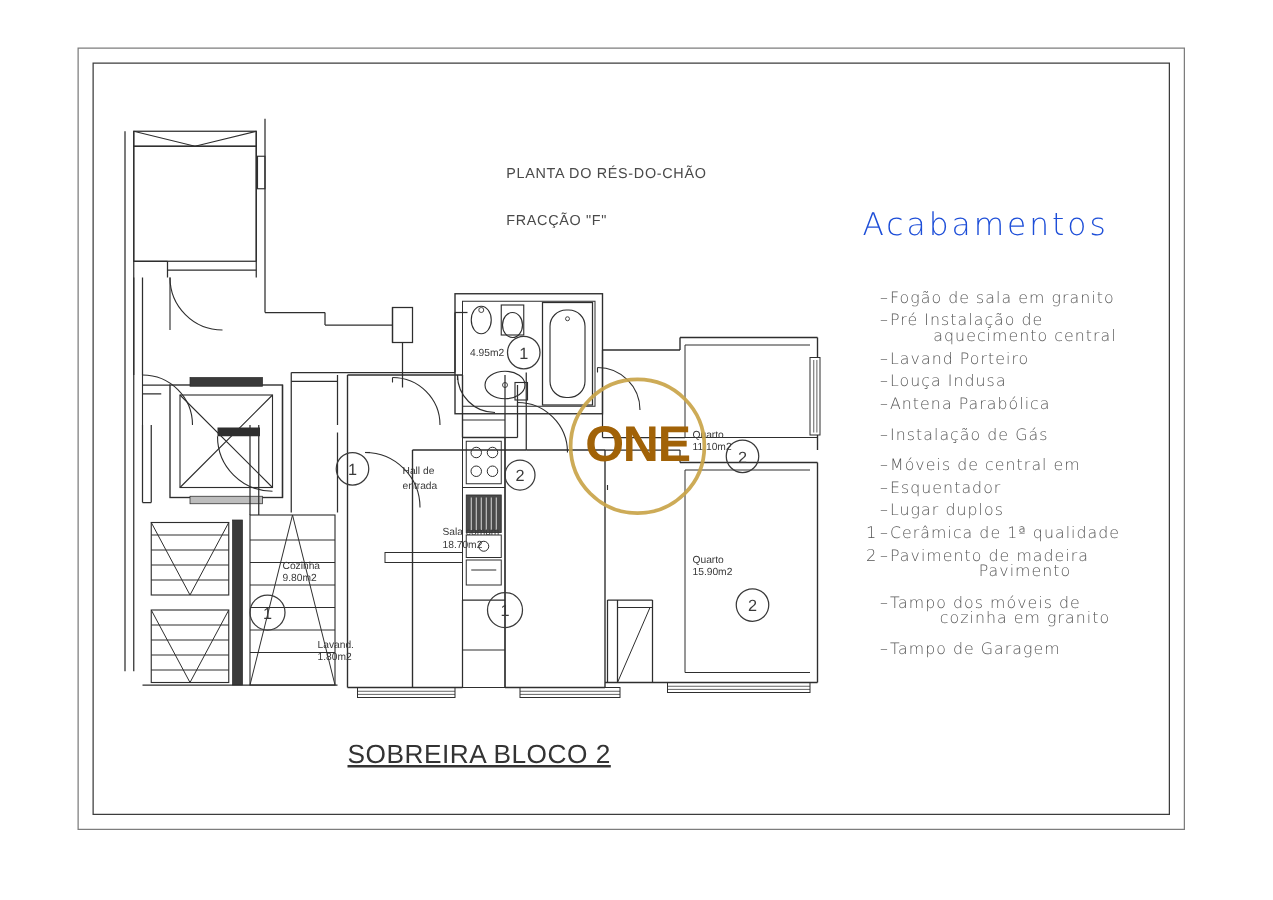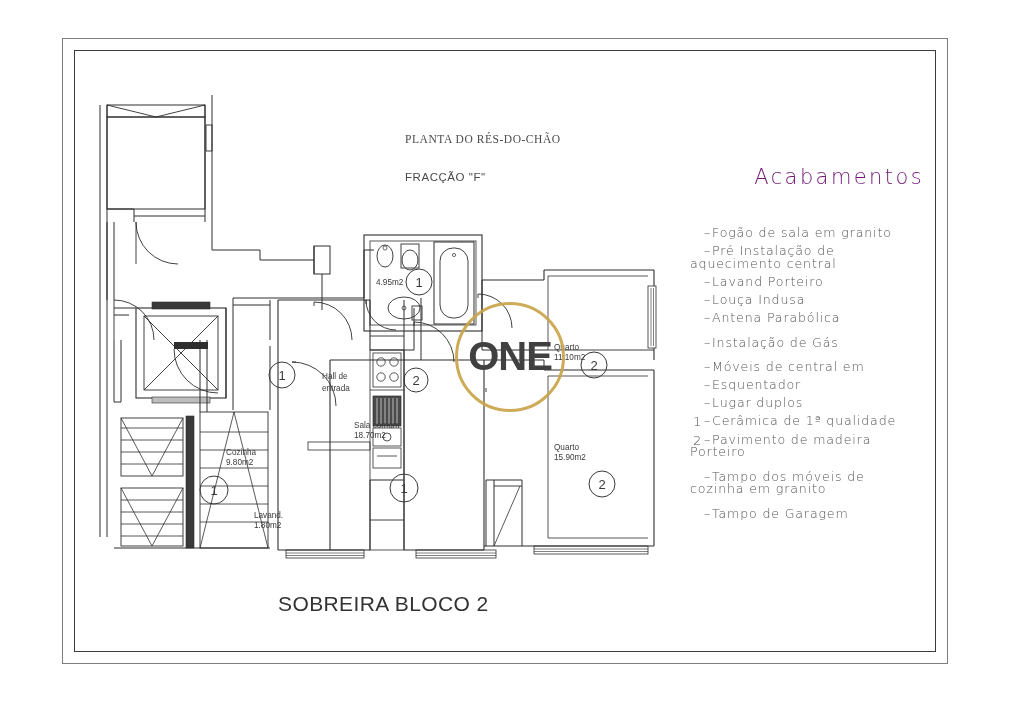--- a/index.html
+++ b/index.html
@@ -15,68 +15,68 @@
   }
   .frame-inner {
     position:absolute; left:74px; top:50px; width:862px; height:602px;
     border:1px solid #3c3c3c;
   }
 
   
   .plan-title {
     position:absolute; left:405px; top:133px;
     font-size:11.5px; letter-spacing:.55px; color:#4a4a4a;
-    font-family:Liberation Serif, serif; white-space:nowrap;
+    font-family:Liberation Sans, sans-serif; white-space:nowrap;
   }
   .plan-subtitle {
     position:absolute; left:405px; top:171px;
     font-size:11.5px; letter-spacing:.55px; color:#4a4a4a; white-space:nowrap;
   }
   .bottom-title {
     position:absolute; left:278px; top:592px;
-    font-size:21px; letter-spacing:.4px; color:#333; white-space:nowrap;
+    font-size:21px; letter-spacing:.4px; color:#333; white-space:nowrap;text-decoration:underline;
   }
 
   
   .finishes { position:absolute; left:690px; top:165px; width:260px; }
   .finishes-heading {
-    font-size:21px; letter-spacing:2.4px; color:#701a75;
+    font-size:25px; letter-spacing:2.4px; color:#1d4ed8;
     font-family:"DejaVu Sans", sans-serif; font-weight:300;
-    text-align:right; padding-right:26px;
+    text-align:left; padding-right:26px;
   }
   .finishes-list {
     margin-top:38px; font-family:"DejaVu Sans", sans-serif; font-weight:300;
     font-size:12.6px; color:#555; letter-spacing:.85px; line-height:1.0;
   }
   .fin-item { position:relative; padding-left:22px; margin-bottom:5.5px; }
   .fin-item .num {
     position:absolute; left:0; top:0; width:12px; text-align:right;
     font-size:13px; color:#555;
   }
   .fin-item .dash { position:absolute; left:14px; top:0; }
   .fin-item .txt { display:block; }
   .fin-item.spaced { margin-top:12px; }
-  .fin-item .cont { display:block; margin-left:-22px; }
+  .fin-item .cont { display:block; margin-left:-22px;text-align:center; }
 
   
   #plan { position:absolute; left:74px; top:50px; }
 
   
   .watermark {
     position:absolute; left:455px; top:302px; width:110px; height:110px;
     pointer-events:none;
   }
   .wm-ring {
     position:absolute; inset:0; border:3px solid #c9a449; border-radius:50%;
     opacity:.92;
   }
   .wm-text {
     position:absolute; left:0; right:0; top:32px; text-align:center;
     font-family:"Liberation Sans", sans-serif; font-weight:bold;
-    font-size:40px; letter-spacing:-1px; color:#404040;
+    font-size:40px; letter-spacing:-1px; color:#a16207;
   }
 </style>
 </head>
 <body>
 
 <div id="stage">
 
   <div class="frame-outer"></div>
   <div class="frame-inner"></div>
 
@@ -369,21 +369,21 @@
         </div>
         <div class="fin-item">
           <span class="num">1</span>
           <span class="dash">–</span>
           <span class="txt">Cerâmica de 1ª qualidade</span>
         </div>
         <div class="fin-item">
           <span class="num">2</span>
           <span class="dash">–</span>
           <span class="txt">Pavimento de madeira</span>
-          <span class="cont">Porteiro</span>
+          <span class="cont">Pavimento</span>
         </div>
         <div class="fin-item spaced">
           <span class="dash">–</span>
           <span class="txt">Tampo dos móveis de</span>
           <span class="cont">cozinha em granito</span>
         </div>
         <div class="fin-item spaced">
           <span class="dash">–</span>
           <span class="txt">Tampo de Garagem</span>
         </div>

